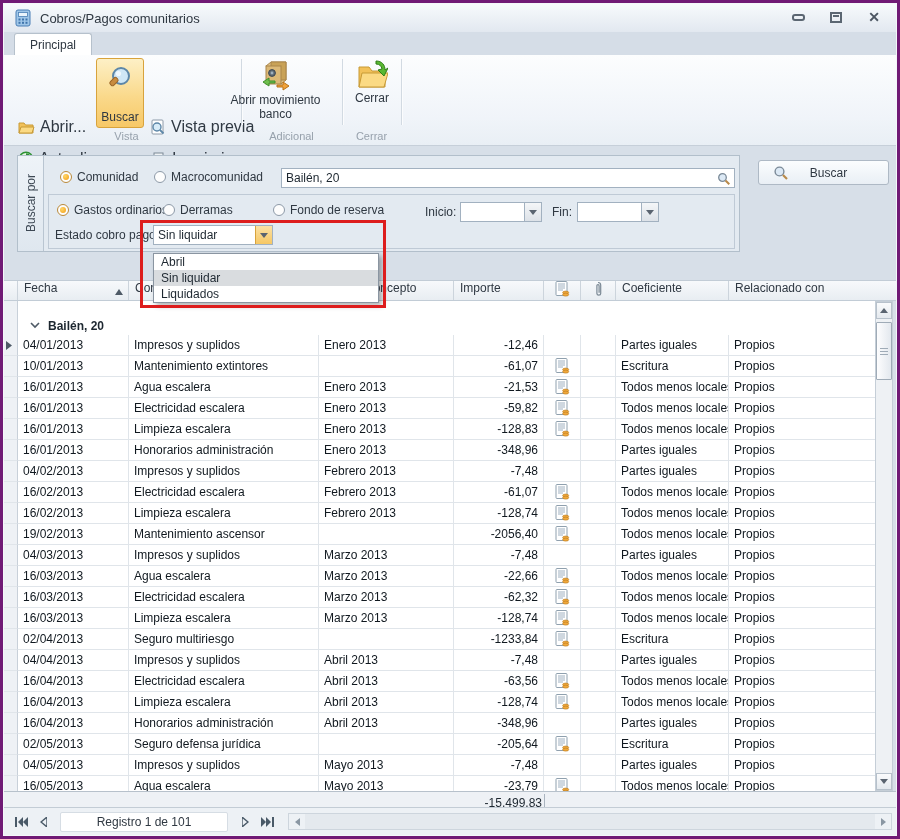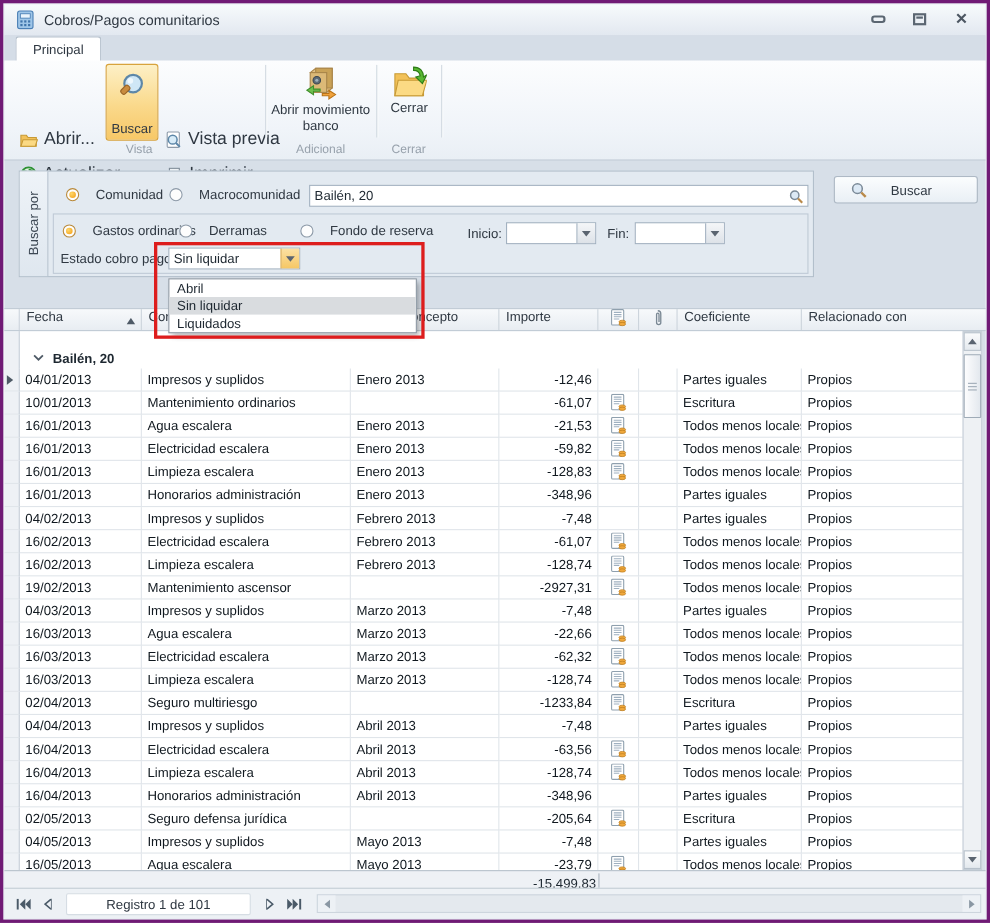--- a/index.html
+++ b/index.html
@@ -36,21 +36,21 @@
   .rb-big svg { position:absolute; top:7px; }
   .rb-stack { position:absolute; display:flex; flex-direction:column; align-items:center; font-size:12px; color:#2f3842; text-align:center; }
   .rb-sep { position:absolute; top:4px; height:66px; width:1px; background:#d2dae2; box-shadow:1px 0 0 #fbfcfd; }
   .rb-grouplabel { position:absolute; bottom:3px; font-size:11px; color:#97a1ac; text-align:center; }
   
   .search-outer { position:absolute; left:14px; top:152px; width:723px; height:97px;
     border:1px solid #b2bfcb; background:#e3eaf1; }
   .search-strip { position:absolute; left:0; top:0; bottom:0; width:26px; border-right:1px solid #b9c5d1;
     background:linear-gradient(#eef3f8,#dfe7ef); display:flex; align-items:center; justify-content:center; }
   .search-strip span { writing-mode:vertical-rl; transform:rotate(180deg); font-size:12px; color:#3d4854; }
-  .radio { display:inline-flex; align-items:center; gap:15px; font-size:12px; color:#2f3842; position:absolute; }
+  .radio { display:inline-flex; align-items:center; gap:5px; font-size:12px; color:#2f3842; position:absolute; }
   .radio .dot { width:12px; height:12px; border-radius:50%; border:1px solid #8d9aa8; background:#fdfdfd; position:relative; }
   .radio.sel .dot { border-color:#b9893a; }
   .radio.sel .dot::after { content:""; position:absolute; left:2px; top:2px; width:6px; height:6px; border-radius:50%;
     background:radial-gradient(circle at 35% 35%, #ffd76a, #f39c12); }
   .txtfield { position:absolute; height:20px; background:#fff; border:1px solid #a2b1c0; font-size:12px; color:#1d2730;
     display:flex; align-items:center; padding-left:4px; }
   .subpanel { position:absolute; left:30px; right:4px; top:38px; bottom:2px; border:1px solid #bfcad6; }
   .lbl { position:absolute; font-size:12px; color:#2f3842; }
   .combo { position:absolute; height:20px; background:#fff; border:1px solid #a2b1c0; display:flex; }
   .combo .cval { flex:1; font-size:12px; color:#1d2730; display:flex; align-items:center; padding-left:4px; }
@@ -192,21 +192,21 @@
       <svg width="17" height="15" viewBox="0 0 17 15">
         <rect x="4" y="1" width="9" height="4" fill="#eef2f5" stroke="#7c8996"></rect>
         <rect x="1.5" y="5" width="14" height="6" rx="1" fill="#b9c4ce" stroke="#7c8996"></rect>
         <rect x="4" y="9" width="9" height="5" fill="#fff" stroke="#7c8996"></rect>
       </svg>
       <span>Imprimir</span>
     </div>
 
     <div class="rb-sep" style="left:237px;"></div>
 
-    <div class="rb-stack" style="left:239px; top:4px; width:97px;">
+    <div class="rb-stack" style="left:223px; top:4px; width:97px;">
       <svg width="34" height="34" viewBox="0 0 34 34">
         <path d="M7 7l5-4h15v18l-5 4z" fill="#e3c386" stroke="#a9854a"></path>
         <path d="M12 3h15v18H12z" fill="#c9a257" stroke="#a9854a"></path>
         <rect x="7" y="7" width="15" height="18" fill="#dcb977" stroke="#a9854a"></rect>
         <circle cx="13" cy="14" r="3.4" fill="#5e6b76" stroke="#3c4650"></circle>
         <circle cx="13" cy="14" r="1.4" fill="#9fb0bd"></circle>
         <path d="M4 23l6-4v3h6v2h-6v3z" fill="#6fbf4e" stroke="#3f8f2c"></path>
         <path d="M30 27l-6 4v-3h-6v-2h6v-3z" fill="#f0a23c" stroke="#b97317"></path>
       </svg>
       <span>Abrir movimiento</span>
@@ -365,21 +365,21 @@
       <div class="dcell c6"></div>
       <div class="dcell c7">Partes iguales</div>
       <div class="dcell c8">Propios</div>
     </div>
 
     <div class="drow">
       <div class="dcell c0 ind">
         
       </div>
       <div class="dcell c1">10/01/2013</div>
-      <div class="dcell c2">Mantenimiento ordinarios</div>
+      <div class="dcell c2">Mantenimiento extintores</div>
       <div class="dcell c3"></div>
       <div class="dcell c4 num">-61,07</div>
       <div class="dcell c5 cicon">
         <svg class="doc" width="15" height="16" viewBox="0 0 15 16">
           <rect x="1" y="0.5" width="11" height="14" rx="1" fill="#fff" stroke="#8fa0ae"></rect>
           <path d="M3 3h7M3 5h7M3 7h7M3 9h5" stroke="#9fb0c0" stroke-width="1"></path>
           <g fill="#f0a83c" stroke="#c07f1f" stroke-width="0.7">
             <ellipse cx="10.7" cy="11.6" rx="3" ry="1.5"></ellipse>
                 <ellipse cx="10.7" cy="13.6" rx="3" ry="1.5"></ellipse>
           </g>
@@ -537,21 +537,21 @@
       <div class="dcell c8">Propios</div>
     </div>
 
     <div class="drow">
       <div class="dcell c0 ind">
         
       </div>
       <div class="dcell c1">19/02/2013</div>
       <div class="dcell c2">Mantenimiento ascensor</div>
       <div class="dcell c3"></div>
-      <div class="dcell c4 num">-2927,31</div>
+      <div class="dcell c4 num">-2056,40</div>
       <div class="dcell c5 cicon">
         <svg class="doc" width="15" height="16" viewBox="0 0 15 16">
           <rect x="1" y="0.5" width="11" height="14" rx="1" fill="#fff" stroke="#8fa0ae"></rect>
           <path d="M3 3h7M3 5h7M3 7h7M3 9h5" stroke="#9fb0c0" stroke-width="1"></path>
           <g fill="#f0a83c" stroke="#c07f1f" stroke-width="0.7">
             <ellipse cx="10.7" cy="11.6" rx="3" ry="1.5"></ellipse>
                 <ellipse cx="10.7" cy="13.6" rx="3" ry="1.5"></ellipse>
           </g>
         </svg>
       </div>

